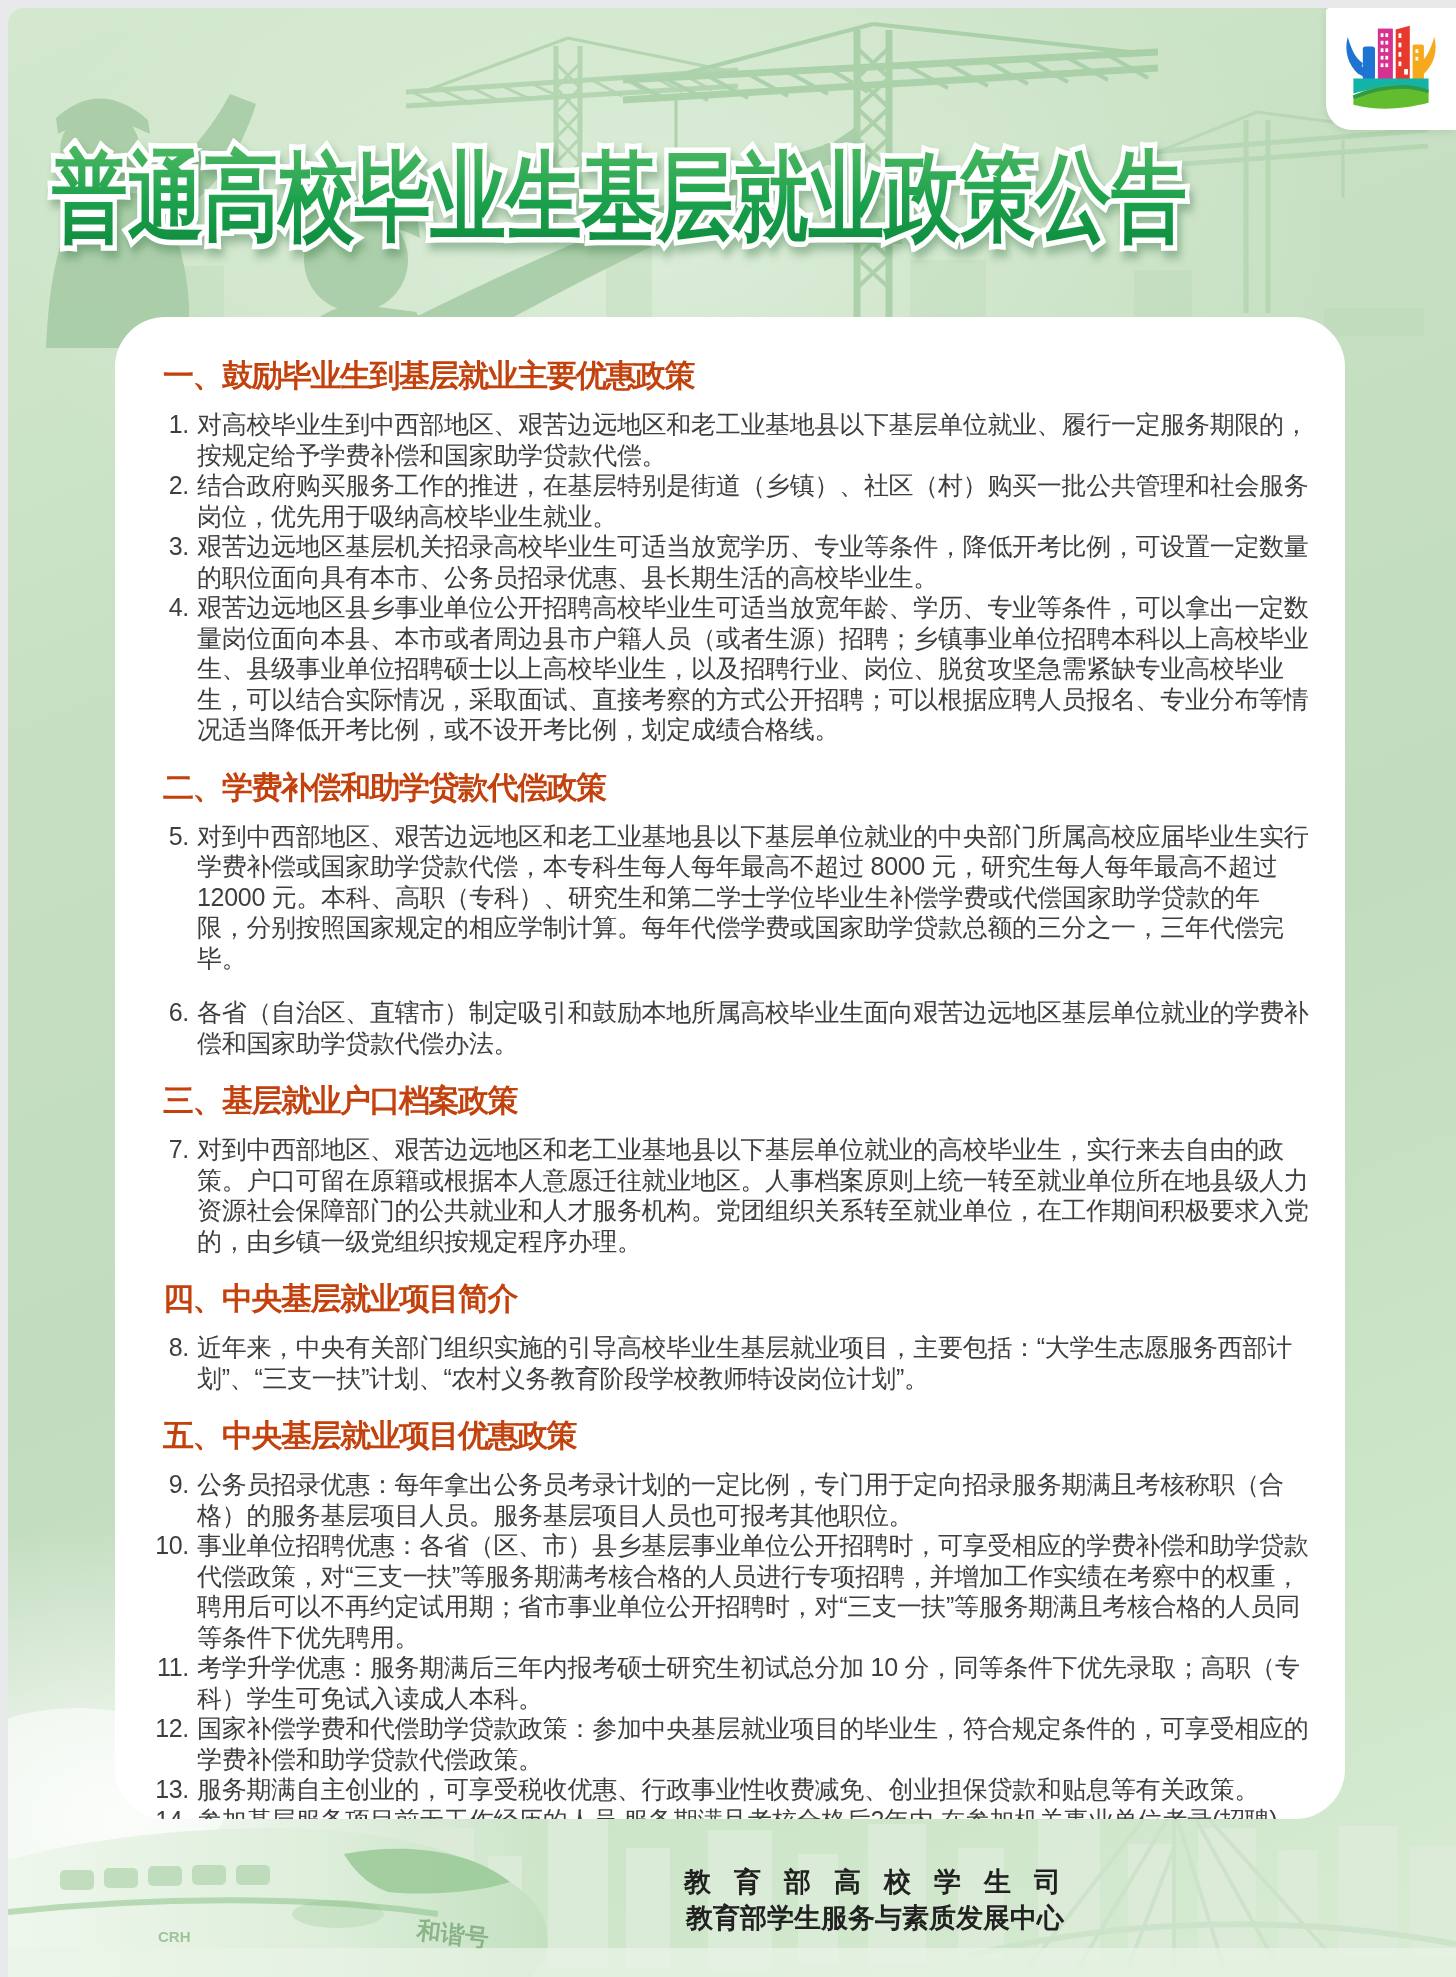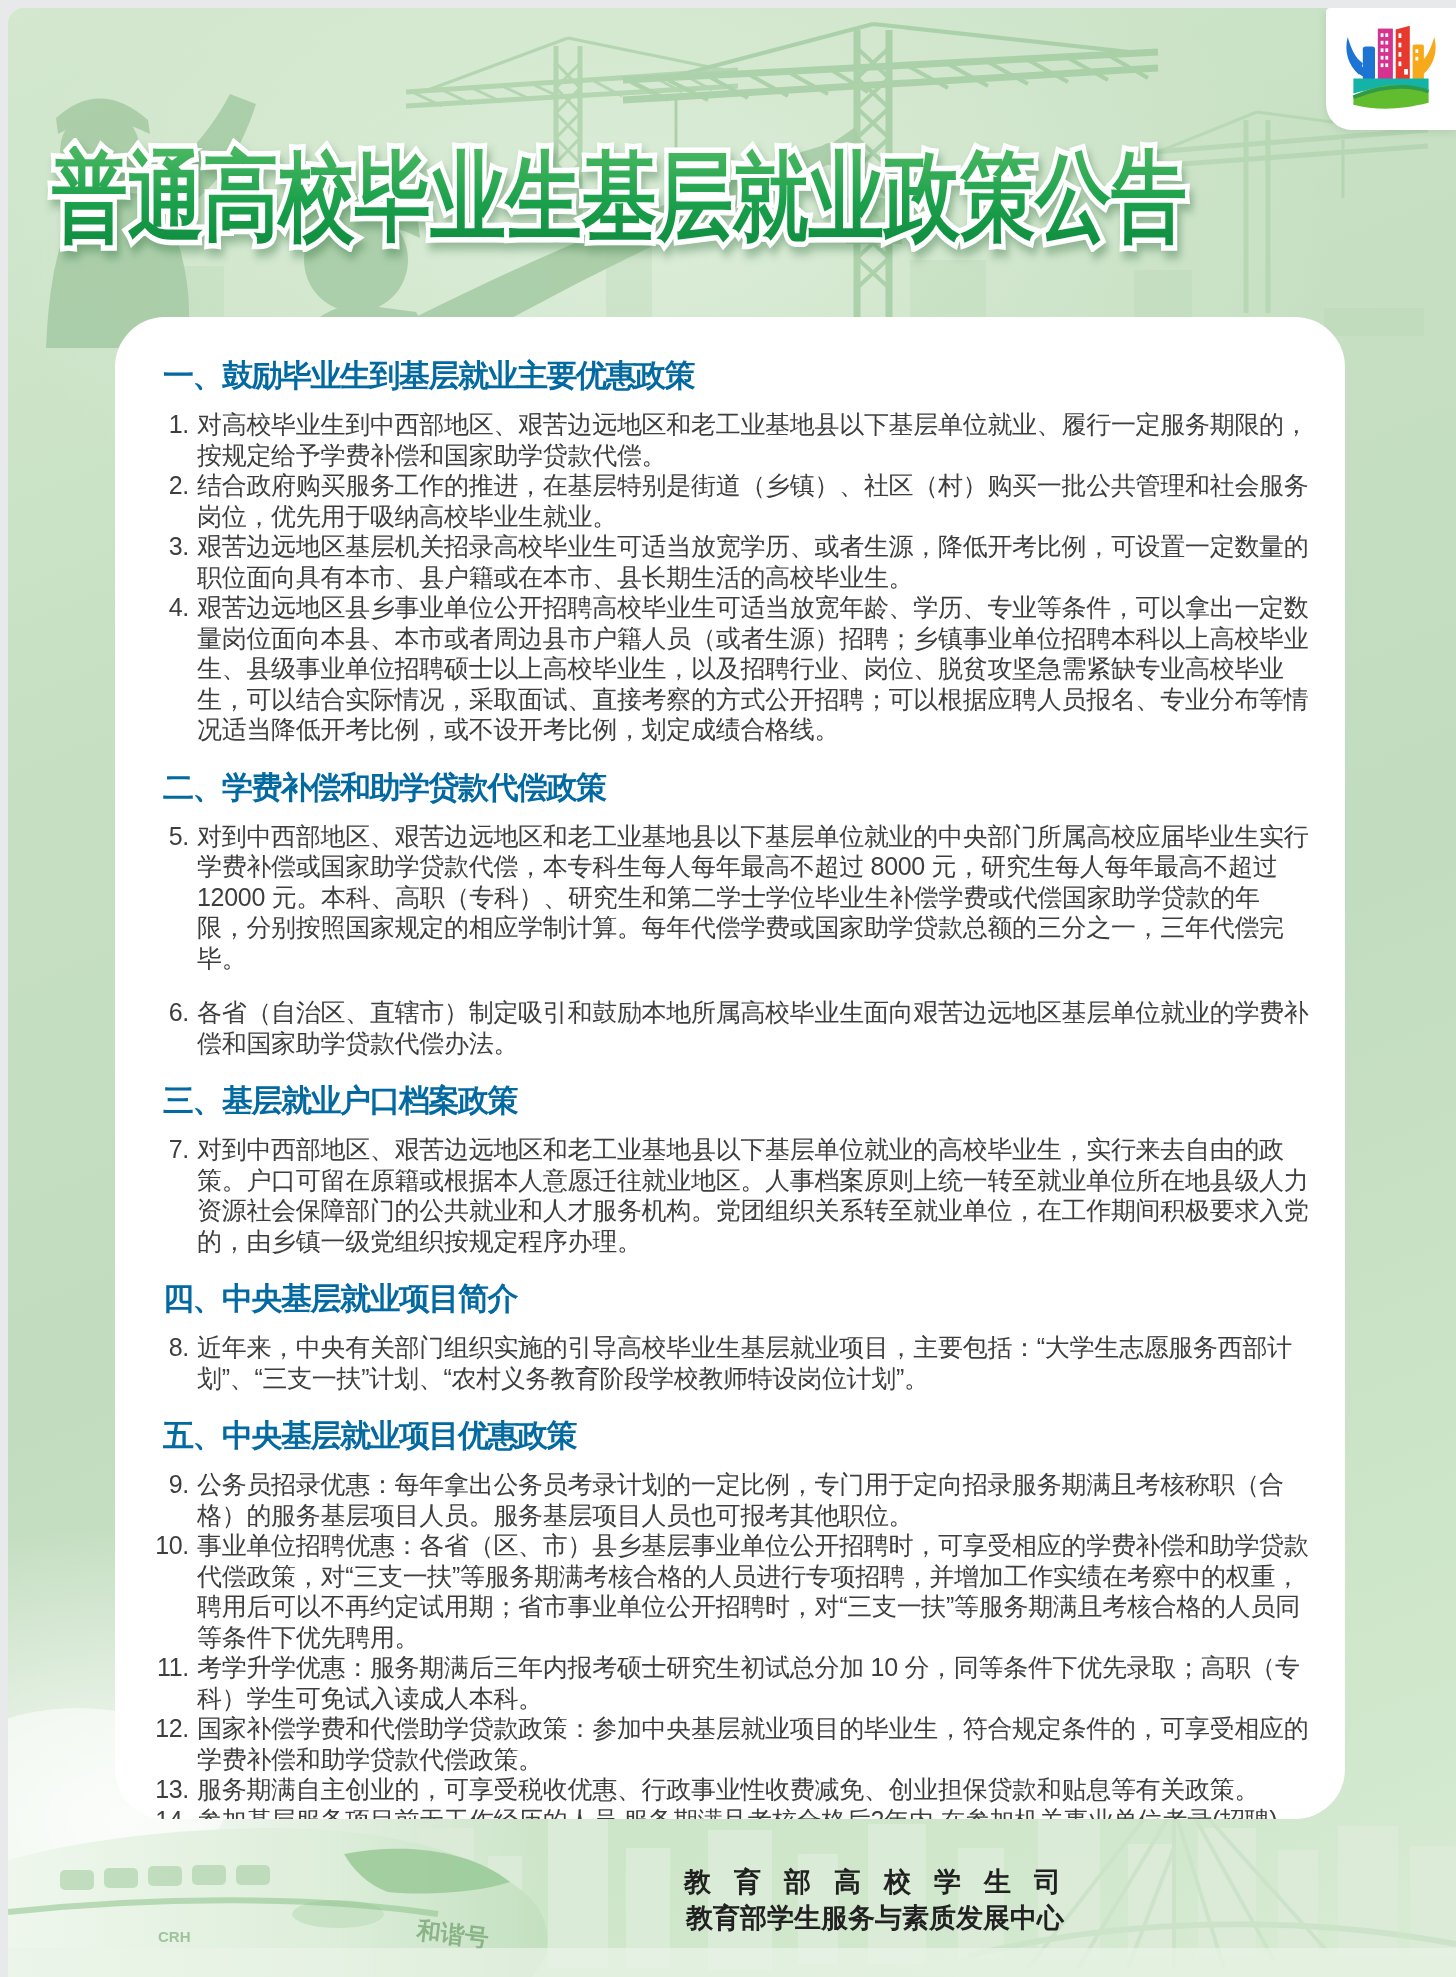--- a/index.html
+++ b/index.html
@@ -39,21 +39,21 @@
   }
   
   .card{
     position:absolute;left:107px;top:309px;width:1230px;height:1502px;z-index:3;
     background:#ffffff;border-radius:50px;
     padding:38px 0 0 0;box-sizing:border-box;overflow:hidden;
   }
   .sec-h{
     margin:22px 0 12px 0;padding-left:48px;
     font-size:31px;font-weight:800;letter-spacing:-1.5px;
-    color:#0369a1;
+    color:#c2410c;
   }
   section:first-child .sec-h{margin-top:0;}
   .items{margin:0 36px 0 28px;}
   .item{display:flex;font-size:25px;line-height:30.5px;letter-spacing:-.3px;color:#3e3e3e;}
   .item.gap{margin-top:24px;}
   .num{flex:none;width:46px;text-align:right;padding-right:8px;}
   .txt{flex:1;}
   
   .footer{position:absolute;left:676px;top:1856px;width:380px;z-index:3;
     color:#212121;font-weight:700;font-size:27px;line-height:36px;}
@@ -228,21 +228,21 @@
             <div class="item">
               <span class="num">1.</span>
               <span class="txt">对高校毕业生到中西部地区、艰苦边远地区和老工业基地县以下基层单位就业、履行一定服务期限的，按规定给予学费补偿和国家助学贷款代偿。</span>
             </div>
             <div class="item">
               <span class="num">2.</span>
               <span class="txt">结合政府购买服务工作的推进，在基层特别是街道（乡镇）、社区（村）购买一批公共管理和社会服务岗位，优先用于吸纳高校毕业生就业。</span>
             </div>
             <div class="item">
               <span class="num">3.</span>
-              <span class="txt">艰苦边远地区基层机关招录高校毕业生可适当放宽学历、或者生源，降低开考比例，可设置一定数量的职位面向具有本市、县户籍或在本市、县长期生活的高校毕业生。</span>
+              <span class="txt">艰苦边远地区基层机关招录高校毕业生可适当放宽学历、专业等条件，降低开考比例，可设置一定数量的职位面向具有本市、公务员招录优惠、县长期生活的高校毕业生。</span>
             </div>
             <div class="item">
               <span class="num">4.</span>
               <span class="txt">艰苦边远地区县乡事业单位公开招聘高校毕业生可适当放宽年龄、学历、专业等条件，可以拿出一定数量岗位面向本县、本市或者周边县市户籍人员（或者生源）招聘；乡镇事业单位招聘本科以上高校毕业生、县级事业单位招聘硕士以上高校毕业生，以及招聘行业、岗位、脱贫攻坚急需紧缺专业高校毕业生，可以结合实际情况，采取面试、直接考察的方式公开招聘；可以根据应聘人员报名、专业分布等情况适当降低开考比例，或不设开考比例，划定成绩合格线。</span>
             </div>
           </div>
         </section>
         <section>
           <h2 class="sec-h">二、学费补偿和助学贷款代偿政策</h2>
           <div class="items">

